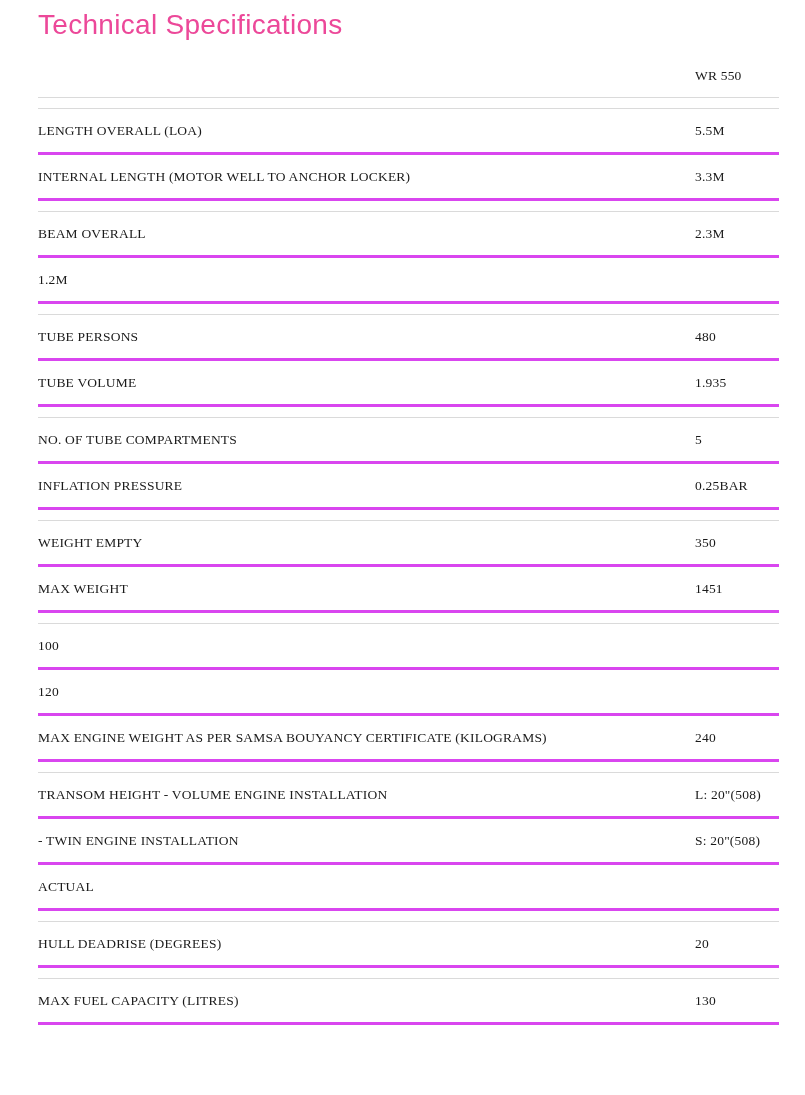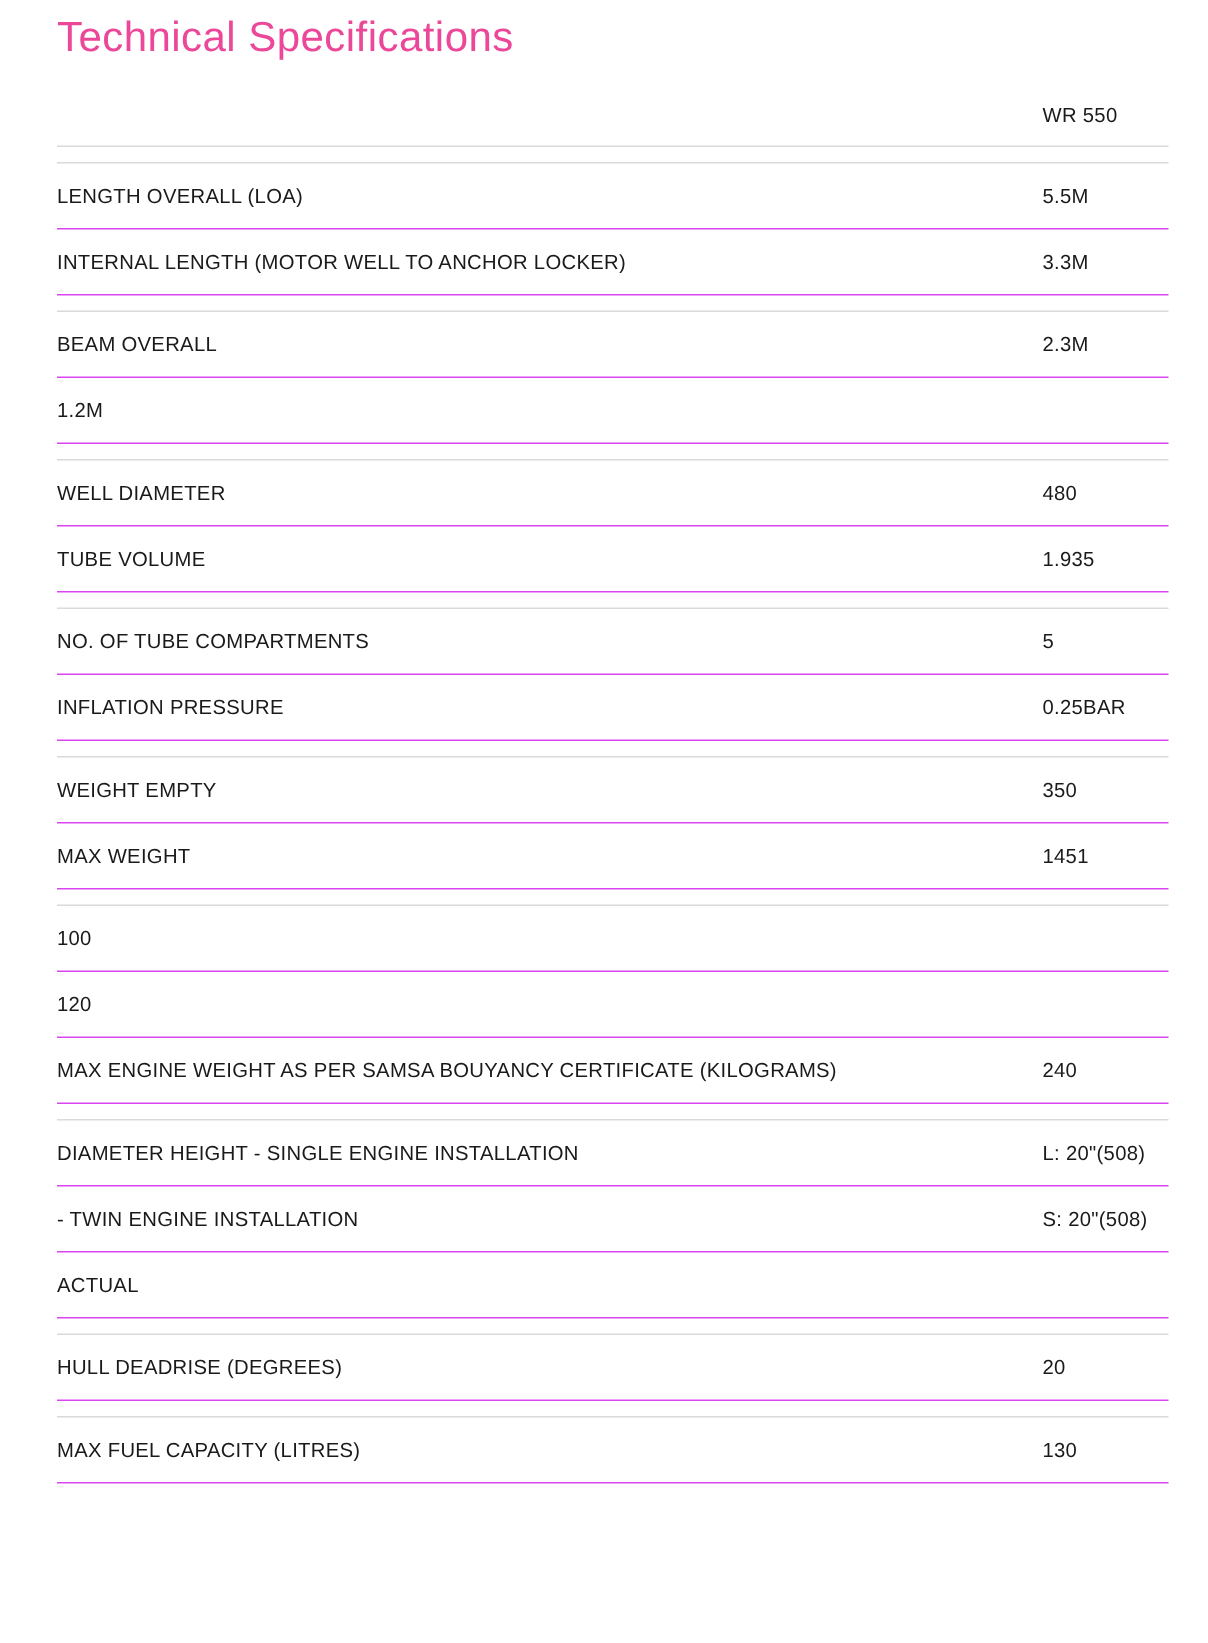--- a/index.html
+++ b/index.html
@@ -22,38 +22,39 @@
   .title {
     font-size: 28px;
     line-height: 34px;
     font-weight: 500;
     letter-spacing: 0.3px;
     margin: 0 0 13px 0;
     color: #ec4899;
   }
   .spec-table {
     width: 100%;
+    font-family: Liberation Serif, serif;
   }
   .header-row {
     display: flex;
     align-items: center;
     height: 42px;
     border-bottom: 1px solid #dadada;
     font-size: 13.5px;
     letter-spacing: 0.2px;
   }
   .group {
     margin-top: 10px;
     border-top: 1px solid #dadada;
   }
   .row {
     display: flex;
     align-items: center;
     height: 43px;
-    border-bottom: 1px solid #d946ef;
+    border-bottom: 3px solid #d946ef;
     font-size: 13.5px;
     letter-spacing: 0.2px;
   }
   .label-cell {
     flex: 1 1 auto;
     padding-right: 12px;
     white-space: nowrap;
     overflow: hidden;
   }
   .value-cell {
@@ -89,21 +90,21 @@
           <div class="row">
     <div class="label-cell">BEAM OVERALL</div>
     <div class="value-cell">2.3M</div>
   </div>
           <div class="row">
     <div class="value-cell">1.2M</div>
   </div>
         </div>
         <div class="group">
           <div class="row">
-    <div class="label-cell">WELL DIAMETER</div>
+    <div class="label-cell">TUBE PERSONS</div>
     <div class="value-cell">480</div>
   </div>
           <div class="row">
     <div class="label-cell">TUBE VOLUME</div>
     <div class="value-cell">1.935</div>
   </div>
         </div>
         <div class="group">
           <div class="row">
     <div class="label-cell">NO. OF TUBE COMPARTMENTS</div>
@@ -131,21 +132,21 @@
           <div class="row">
     <div class="value-cell">120</div>
   </div>
           <div class="row">
     <div class="label-cell">MAX ENGINE WEIGHT AS PER SAMSA BOUYANCY CERTIFICATE (KILOGRAMS)</div>
     <div class="value-cell">240</div>
   </div>
         </div>
         <div class="group">
           <div class="row">
-    <div class="label-cell">DIAMETER HEIGHT - SINGLE ENGINE INSTALLATION</div>
+    <div class="label-cell">TRANSOM HEIGHT - VOLUME ENGINE INSTALLATION</div>
     <div class="value-cell">L: 20"(508)</div>
   </div>
           <div class="row">
     <div class="label-cell">- TWIN ENGINE INSTALLATION</div>
     <div class="value-cell">S: 20"(508)</div>
   </div>
           <div class="row">
     <div class="label-cell">ACTUAL</div>
     <div class="value-cell"></div>
   </div>

